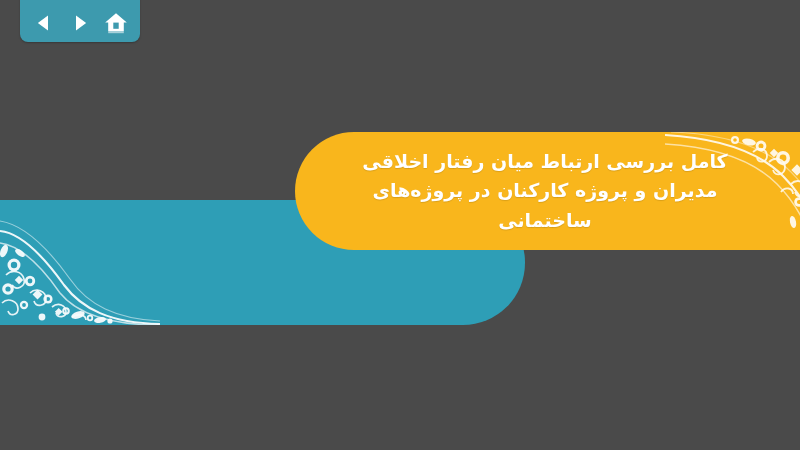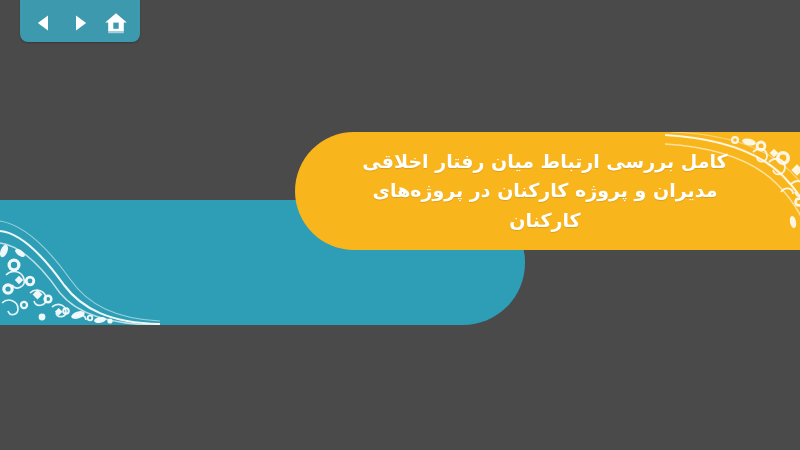--- a/index.html
+++ b/index.html
@@ -217,18 +217,18 @@
         <path d="M144 80 C 150 75, 159 78, 159 86 C 159 92, 151 94, 149 88"></path>
         <path d="M88 20 C 94 14, 102 17, 102 24 C 102 30, 94 32, 92 26"></path>
         <path d="M152 100 C 158 96, 166 99, 166 106 C 166 111, 159 113, 157 108"></path>
         <path d="M116 60 C 120 54, 128 56, 128 62"></path>
       </g>
     </svg>
 
     <div id="title-text">
       <div class="title-line">کامل بررسی ارتباط میان رفتار اخلاقی</div>
       <div class="title-line">مدیران و پروژه کارکنان در پروژه‌های</div>
-      <div class="title-line">کارکنان</div>
+      <div class="title-line">ساختمانی</div>
     </div>
 
   </div>
 
 </div>
 
 </body></html>

